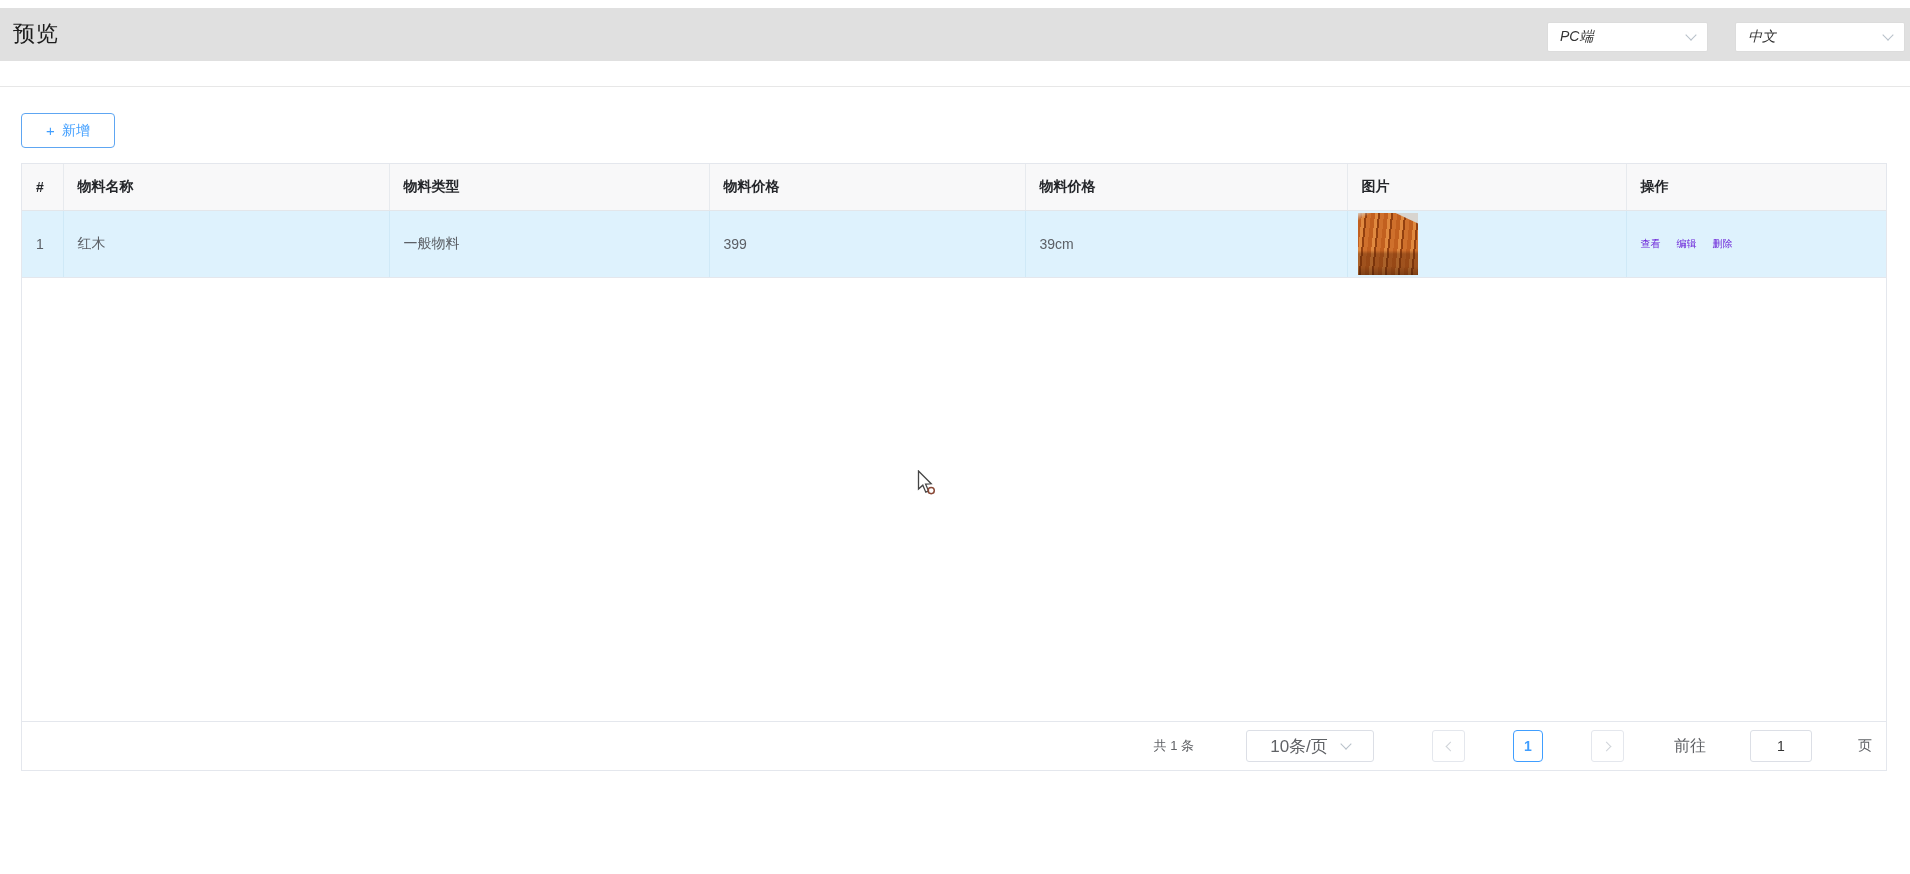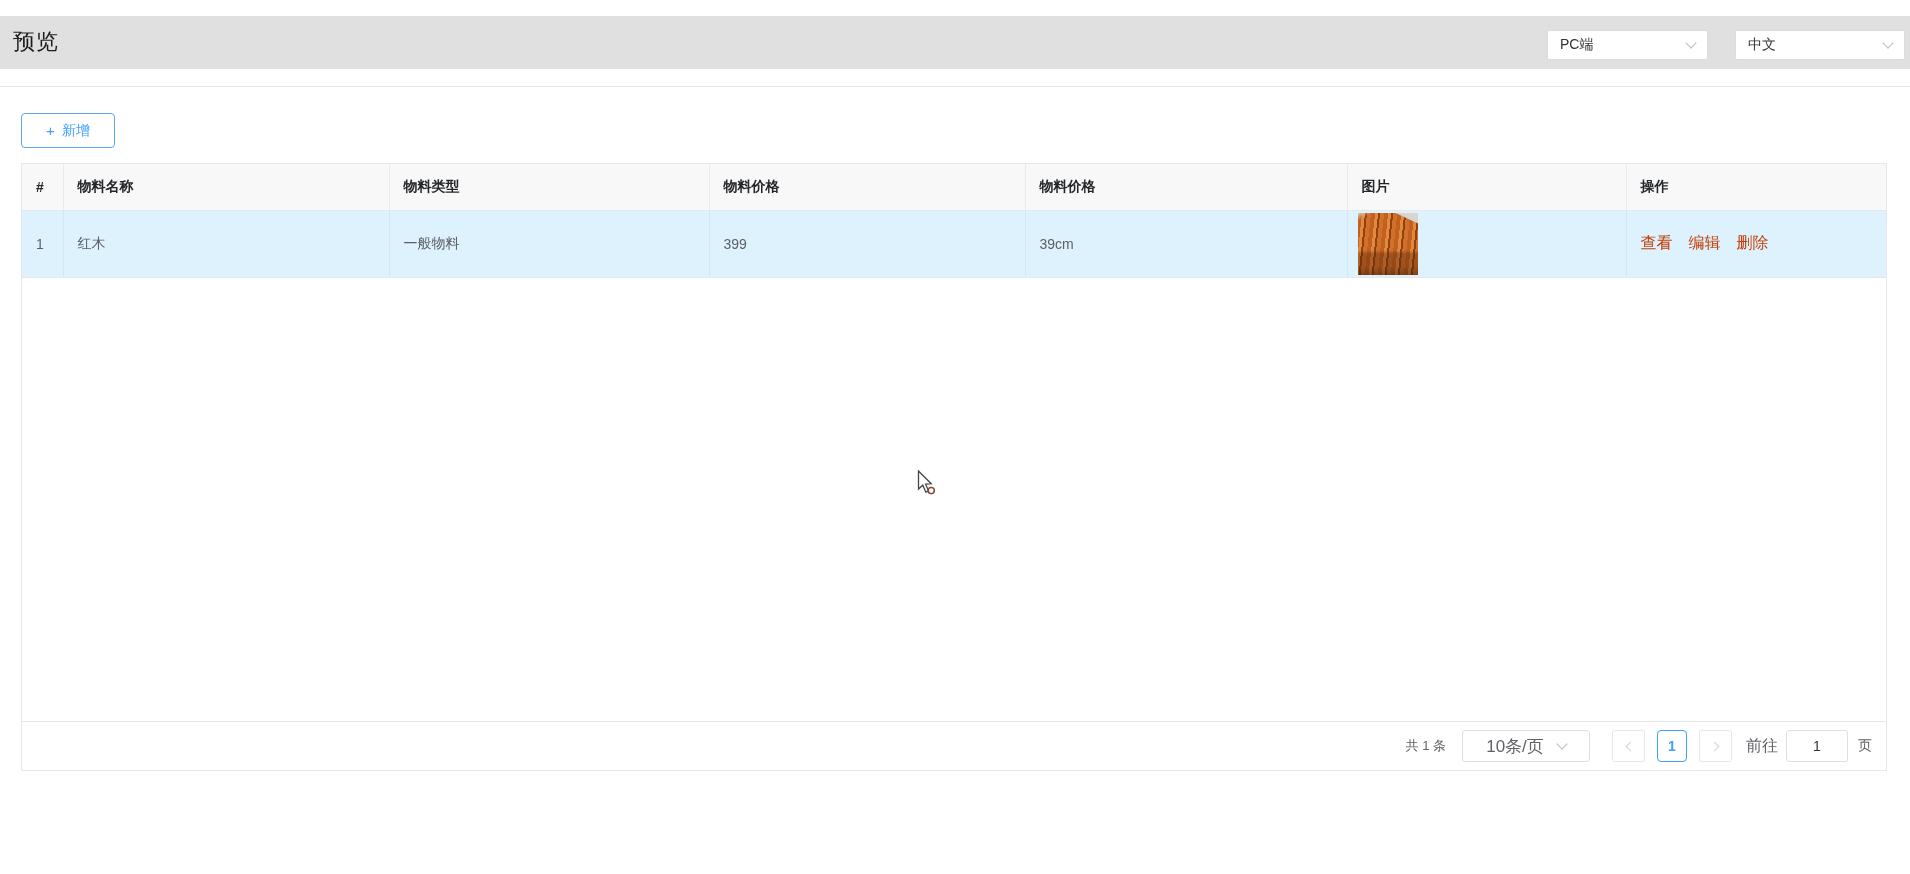--- a/index.html
+++ b/index.html
@@ -1,27 +1,27 @@
 <!DOCTYPE html>
 <html><head>
 <meta charset="utf-8">
 <style>
   * { margin:0; padding:0; box-sizing:border-box; }
   body { background:#f2f2f2; font-family:"Liberation Sans","DejaVu Sans",sans-serif; }
   .screen { position:relative; width:1910px; height:874px; background:#ffffff; overflow:hidden; }
 
   
-  .topbar { position:absolute; left:0; top:16px; width:1910px; height:53px; background:#e0e0e0; }
+  .topbar { position:absolute; left:0; top:8px; width:1910px; height:53px; background:#e0e0e0; }
   .page-title { position:absolute; left:13px; top:11px; font-size:22px; font-weight:500; color:#1c1c1c; letter-spacing:1px; }
   .top-select { position:absolute; top:14px; height:30px; background:#ffffff; border:1px solid #dcdcdc;
                 border-radius:2px; display:flex; align-items:center; justify-content:space-between;
                 padding:0 12px; cursor:pointer; }
   .top-select.device { left:1547px; width:161px; }
   .top-select.lang   { left:1735px; width:170px; }
-  .top-select .val { font-size:14px; color:#333333; }
+  .top-select .val { font-size:14px; color:#333333;font-style:italic; }
   .chev-down { width:8px; height:8px; border-right:1.4px solid #b7c0c9; border-bottom:1.4px solid #b7c0c9;
                transform:rotate(45deg); margin-top:-4px; }
 
   .header-divider { position:absolute; left:0; top:86px; width:1910px; height:0; border-top:1px solid #e7e7e7; }
 
   
   .add-btn { position:absolute; left:21px; top:113px; width:94px; height:35px; background:#ffffff;
              border:1px solid #5ea6f2; border-radius:4px; color:#409eff; font-size:14px;
              display:flex; align-items:center; justify-content:center; gap:7px; cursor:pointer; }
   .add-btn .plus { font-size:15px; line-height:1; color:#409eff; }
@@ -40,25 +40,25 @@
 
   .thumb { display:block; width:60px; height:62px; margin:2px 0 2px 10px;
            background:
              linear-gradient(205deg, #d8d5d0 0px, #d8d5d0 9px, rgba(216,213,208,0) 10px),
              linear-gradient(150deg, rgba(220,216,211,0.9) 0px, rgba(220,216,211,0) 7px),
              linear-gradient(180deg, rgba(0,0,0,0) 0 60%, rgba(82,34,7,0.38) 66% 86%, rgba(46,18,3,0.5) 100%),
              repeating-linear-gradient(96deg, #c2601f 0 4px, #e0893f 4px 7px, #93400f 7px 9px, #cf702c 9px 13px);
            cursor:pointer; }
 
   .actions { display:flex; gap:16px; }
-  .action-link { color:#c2410c; font-size:16px; cursor:pointer; }
+  .action-link { color:#6d28d9; font-size:10px; cursor:pointer; }
 
   
   .panel-footer { position:absolute; left:0; bottom:0; width:100%; height:49px; border-top:1px solid #e4e7ed;
-                  display:flex; align-items:center; justify-content:flex-end; padding-right:14px; background:#fff; }
+                  display:flex; align-items:center; justify-content:flex-end; padding-right:14px; background:#fff;gap:36px; }
   .pg-total { font-size:13px; color:#606266; margin-right:16px; }
   .pg-size { width:128px; height:32px; border:1px solid #dcdfe6; border-radius:3px; background:#fff;
              display:flex; align-items:center; justify-content:center; gap:14px; margin-right:22px; cursor:pointer; }
   .pg-size .val { font-size:17px; color:#606266; }
   .pg-arrow { width:33px; height:32px; border:1px solid #e4e7ed; border-radius:3px; background:#fff;
               display:flex; align-items:center; justify-content:center; cursor:pointer; }
   .pg-arrow .c { width:7px; height:7px; border-right:1.4px solid #cfd3d9; border-bottom:1.4px solid #cfd3d9; }
   .pg-arrow .c.left  { transform:rotate(135deg); margin-left:3px; }
   .pg-arrow .c.right { transform:rotate(-45deg); margin-right:3px; }
   .pg-page { width:30px; height:32px; border:1px solid #409eff; border-radius:4px; background:#fff;

